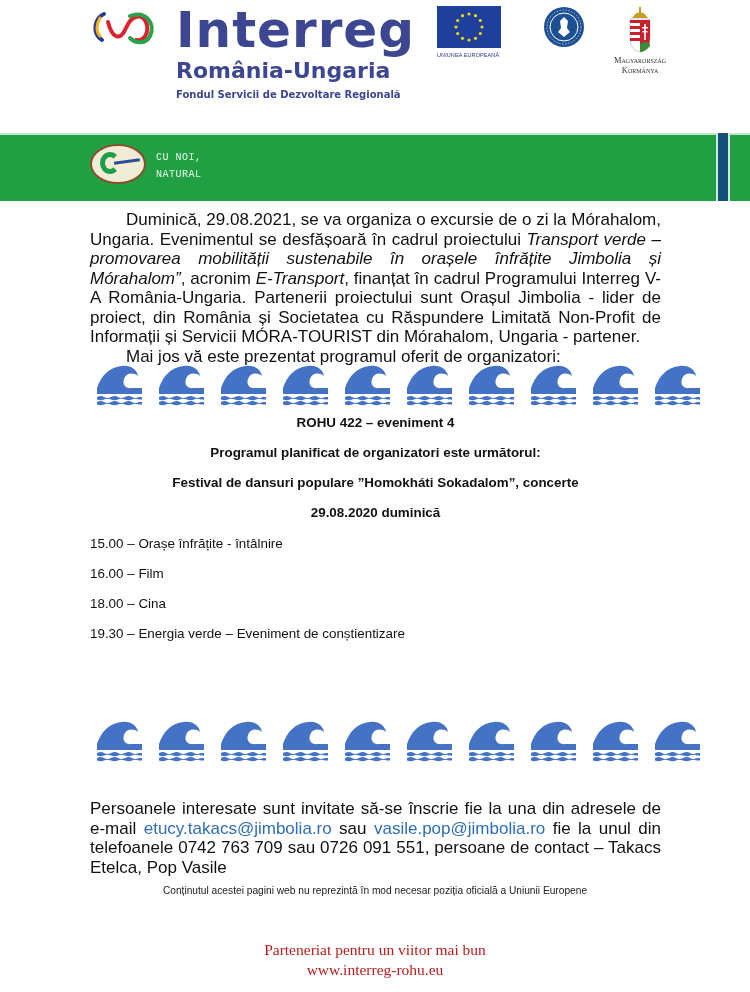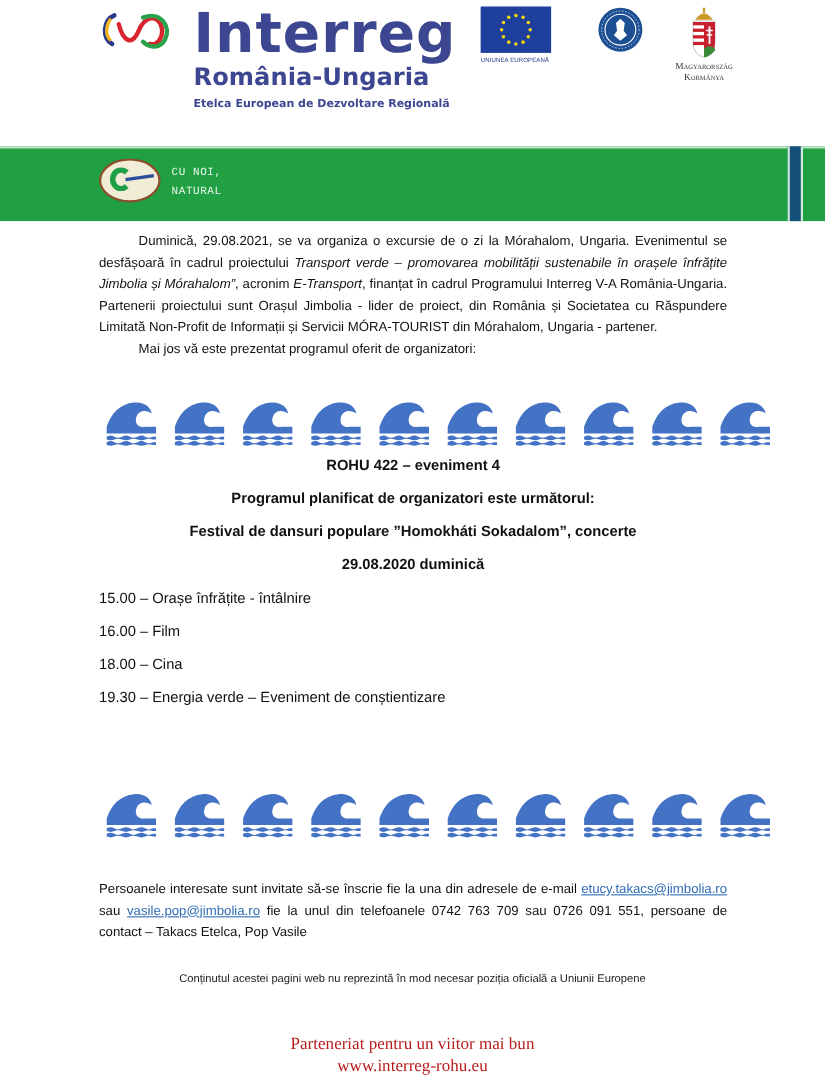--- a/index.html
+++ b/index.html
@@ -23,52 +23,52 @@
   .banner { position: absolute; left: 0; top: 133px; width: 750px; height: 68px; background: #21a043; border-top: 2px solid #bfe6c8; }
   .gt-logo { position: absolute; left: 90px; top: 9px; width: 56px; height: 40px; border-radius: 50%; background: #f1ecd6; border: 2px solid #8a4e2a; }
   .gt-logo .leaf { position: absolute; left: 8px; top: 6px; width: 20px; height: 22px; border: 5px solid #1fa047; border-right-color: transparent; border-radius: 50%; }
   .gt-logo .scribble { position: absolute; left: 22px; top: 14px; width: 26px; height: 3px; background: #2a4c9a; transform: rotate(-8deg); }
   .slogan { position: absolute; left: 156px; top: 14px; font-family: Liberation Mono, monospace; font-size: 10px; line-height: 17px; color: #e9f7ec; letter-spacing: 0.5px; }
   .contact-block { position: absolute; left: 476px; top: 6px; font-family: "Liberation Sans", sans-serif; font-size: 8.5px; line-height: 13px; color: #ffffff; }
   .contact-block a { color: #ffffff; text-decoration: underline; }
   .stripe-blue { position: absolute; left: 716px; top: -2px; width: 14px; height: 68px; background: #14507a; border-left: 2px solid #cfe9d5; border-right: 2px solid #cfe9d5; }
 
   
-  .doc { position: absolute; left: 90px; width: 571px; font-family: "Liberation Sans", "DejaVu Sans", sans-serif; font-size: 12px; line-height: 19.5px; color: #111; }
+  .doc { position: absolute; left: 90px; width: 571px; font-family: "Liberation Sans", "DejaVu Sans", sans-serif; font-size: 17px; line-height: 19.5px; color: #111; }
   .intro { top: 210px; text-align: justify; }
   .intro p { text-indent: 36px; }
   .intro em { font-style: italic; }
 
   .waves { position: absolute; left: 95px; width: 570px; height: 42px; display: flex; gap: 15px; }
   .wave { width: 47px; height: 42px; flex: 0 0 47px; }
 
   .center-line { position: absolute; left: 90px; width: 571px; text-align: center; font-weight: bold; font-size: 13.4px; line-height: 18px; color: #111; }
 
   .schedule { position: absolute; left: 90px; width: 571px; font-size: 13.4px; line-height: 18px; color: #111; }
   .schedule li { list-style: none; height: 30px; }
 
   .contacts { top: 799px; text-align: justify; }
-  .contacts a { color: #2f6db5; text-decoration: underline; }
+  .contacts a { color: #2f6db5; }
 
   .disclaimer { position: absolute; left: 0; top: 885px; width: 750px; text-align: center; font-size: 10.2px; color: #222; }
   .partnership { position: absolute; left: 0; top: 940px; width: 750px; text-align: center; font-family: Liberation Serif, serif; font-size: 15.5px; line-height: 20px; color: #b91c1c; }
 </style>
 </head>
 <body>
 
 <div class="header">
   <svg class="infinity-logo" viewBox="0 0 66 38">
     <path d="M14 6 C4 10 2 26 12 32" fill="none" stroke="#2a3b8f" stroke-width="4" stroke-linecap="round"></path>
     <path d="M10 10 C6 16 6 24 10 28" fill="none" stroke="#f2b51d" stroke-width="3" stroke-linecap="round"></path>
     <path d="M18 14 C22 30 30 34 36 20 C42 6 52 6 56 14 C60 24 54 34 46 32" fill="none" stroke="#d9232d" stroke-width="4" stroke-linecap="round"></path>
     <path d="M40 8 C56 2 66 16 60 28 C56 36 46 36 40 30" fill="none" stroke="#2aa14a" stroke-width="4" stroke-linecap="round"></path>
   </svg>
   <div class="interreg-word"><span>Inter</span><span class="light" style="color:#3d4690">reg</span></div>
   <div class="region-word">România-Ungaria</div>
-  <div class="fund-word">Etelca European de Dezvoltare Regională</div>
+  <div class="fund-word">Fondul Servicii de Dezvoltare Regională</div>
 
   <svg class="eu-flag" viewBox="0 0 64 42">
     <rect width="64" height="42" fill="#1f3f9c"></rect>
     <g fill="#f5d80a">
       <circle cx="32" cy="8" r="1.6"></circle>
         <circle cx="38.5" cy="9.7" r="1.6"></circle>
         <circle cx="43.3" cy="14.5" r="1.6"></circle>
       <circle cx="45" cy="21" r="1.6"></circle>
         <circle cx="43.3" cy="27.5" r="1.6"></circle>
         <circle cx="38.5" cy="32.3" r="1.6"></circle>

